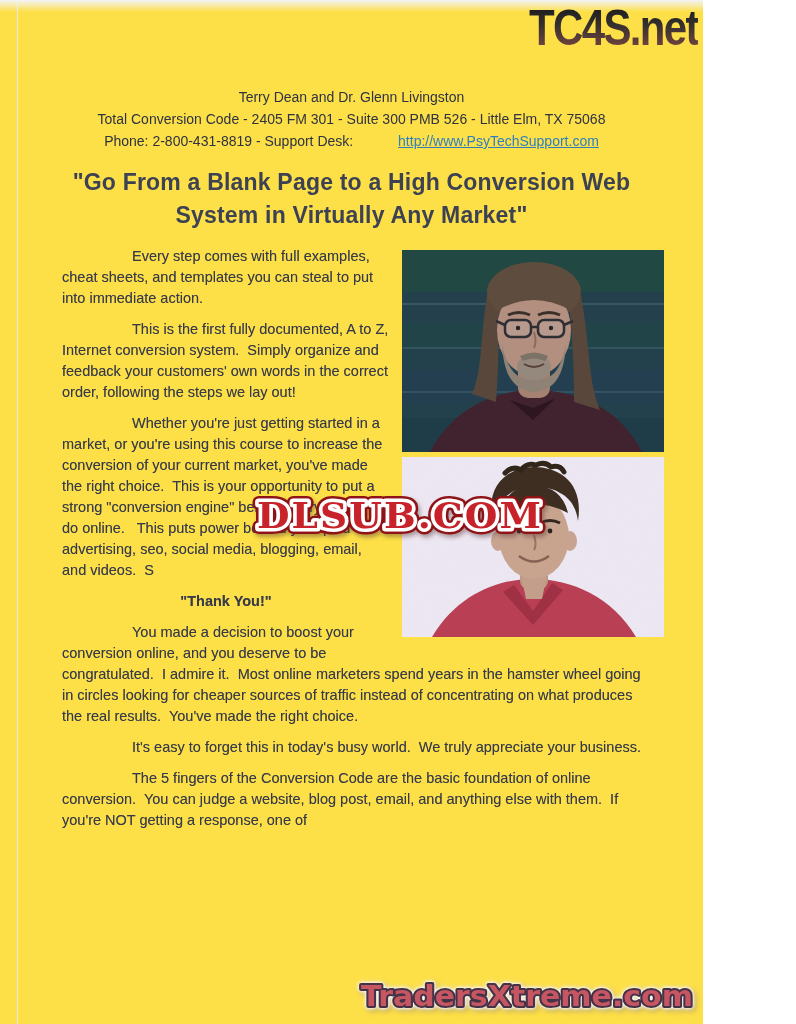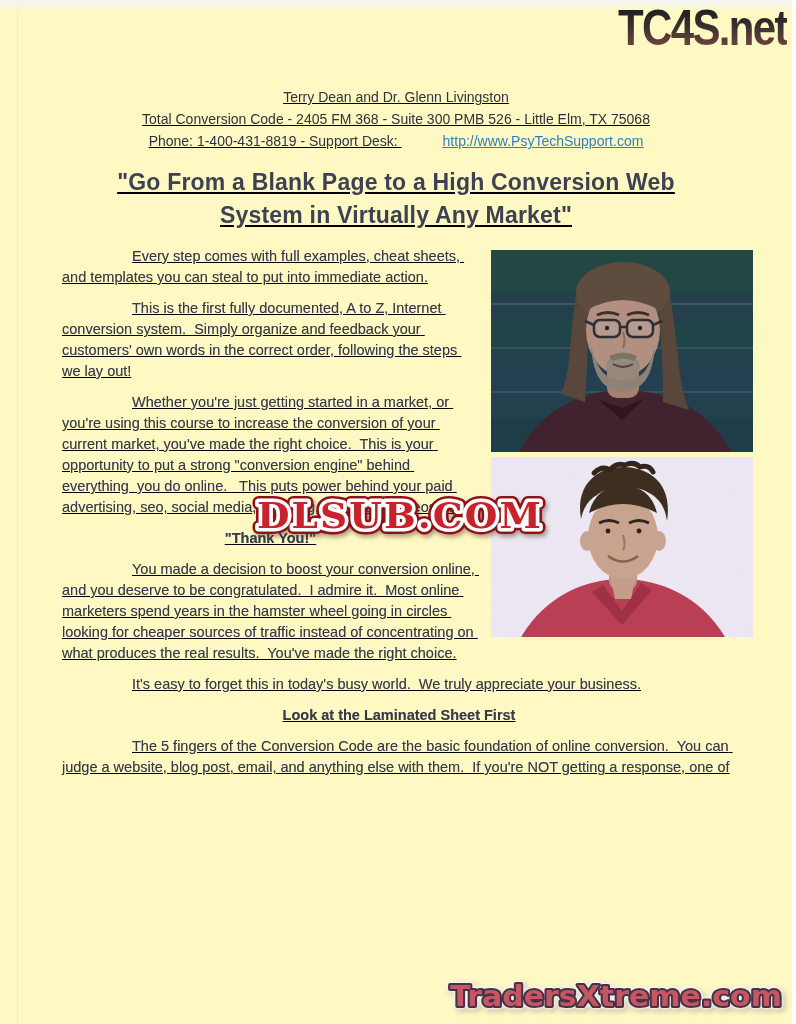--- a/index.html
+++ b/index.html
@@ -1,19 +1,18 @@
 <!DOCTYPE html>
 <html><head>
 <meta charset="utf-8">
 <style>
   html,body{margin:0;padding:0;background:#ffffff;}
   .page{
-    position:relative;width:792px;height:1024px;background:#fef9c3;overflow:hidden;
+    position:relative;width:703px;height:1024px;background:#fde047;overflow:hidden;
     font-family:"Liberation Sans",sans-serif;
-    text-decoration:underline;
   }
   .page::before{content:"";position:absolute;left:17px;top:0;height:100%;width:1px;background:#e7e7ee;}
   .page::after{content:"";position:absolute;top:0;left:0;right:0;height:12px;
     background:linear-gradient(#f3f3f6,rgba(255,255,255,0));pointer-events:none;}
 
   
   .wm-tc4s{
     position:absolute;top:0;right:5px;z-index:5;
     font-size:50px;font-weight:bold;letter-spacing:-2px;line-height:56px;
     transform:scaleX(.84);transform-origin:top right;
@@ -49,22 +48,22 @@
 </style>
 </head>
 <body>
 
 <div class="page">
 
   <div class="wm-tc4s">TC4S.net</div>
 
   <div class="header">
     <div>Terry Dean and Dr. Glenn Livingston</div>
-    <div>Total Conversion Code - 2405 FM 368 - Suite 300 PMB 526 - Little Elm, TX 75068</div>
-    <div><span>Phone: 1-400-431-8819 - Support Desk: </span><a class="link">http://www.PsyTechSupport.com</a></div>
+    <div>Total Conversion Code - 2405 FM 301 - Suite 300 PMB 526 - Little Elm, TX 75068</div>
+    <div><span>Phone: 2-800-431-8819 - Support Desk: </span><a class="link">http://www.PsyTechSupport.com</a></div>
   </div>
 
   <div class="headline">
     <div>"Go From a Blank Page to a High Conversion Web</div>
     <div>System in Virtually Any Market"</div>
   </div>
 
   <div class="content">
 
     <div class="photos">
@@ -132,21 +131,20 @@
         <path d="M117,99 q15,11 30,0" stroke="#8a5f52" stroke-width="2.5" fill="none"></path>
       </svg>
     </div>
 
     <p>Every step comes with full examples, cheat sheets, and templates you can steal to put into immediate action.</p>
     <p>This is the first fully documented, A to Z, Internet conversion system.  Simply organize and feedback your customers' own words in the correct order, following the steps we lay out!</p>
     <p>Whether you're just getting started in a market, or you're using this course to increase the conversion of your current market, you've made the right choice.  This is your opportunity to put a strong "conversion engine" behind everything  you do online.   This puts power behind your paid advertising, seo, social media, blogging, email, and videos.  S</p>
     <p class="center-bold">"Thank You!"</p>
     <p>You made a decision to boost your conversion online, and you deserve to be congratulated.  I admire it.  Most online marketers spend years in the hamster wheel going in circles looking for cheaper sources of traffic instead of concentrating on what produces the real results.  You've made the right choice.</p>
     <p>It's easy to forget this in today's busy world.  We truly appreciate your business.</p>
-    <p class="center-bold">Look at the Laminated Sheet First</p>
     <p>The 5 fingers of the Conversion Code are the basic foundation of online conversion.  You can judge a website, blog post, email, and anything else with them.  If you're NOT getting a response, one of</p>
   </div>
 
   <div class="wm-dlsub">
     <svg width="300" height="58" viewBox="0 0 300 58">
       <defs>
         <text id="dl-t" x="150" y="42" text-anchor="middle" font-family="DejaVu Serif, serif" font-weight="bold" font-size="36" letter-spacing="2" textLength="286" lengthAdjust="spacingAndGlyphs">DLSUB.COM</text>
       </defs>
       <use href="#dl-t" fill="none" stroke="#8e1216" stroke-width="12" stroke-linejoin="round"></use>
       <use href="#dl-t" fill="#c8232a" stroke="#ffffff" stroke-width="7" stroke-linejoin="round" paint-order="stroke"></use>

